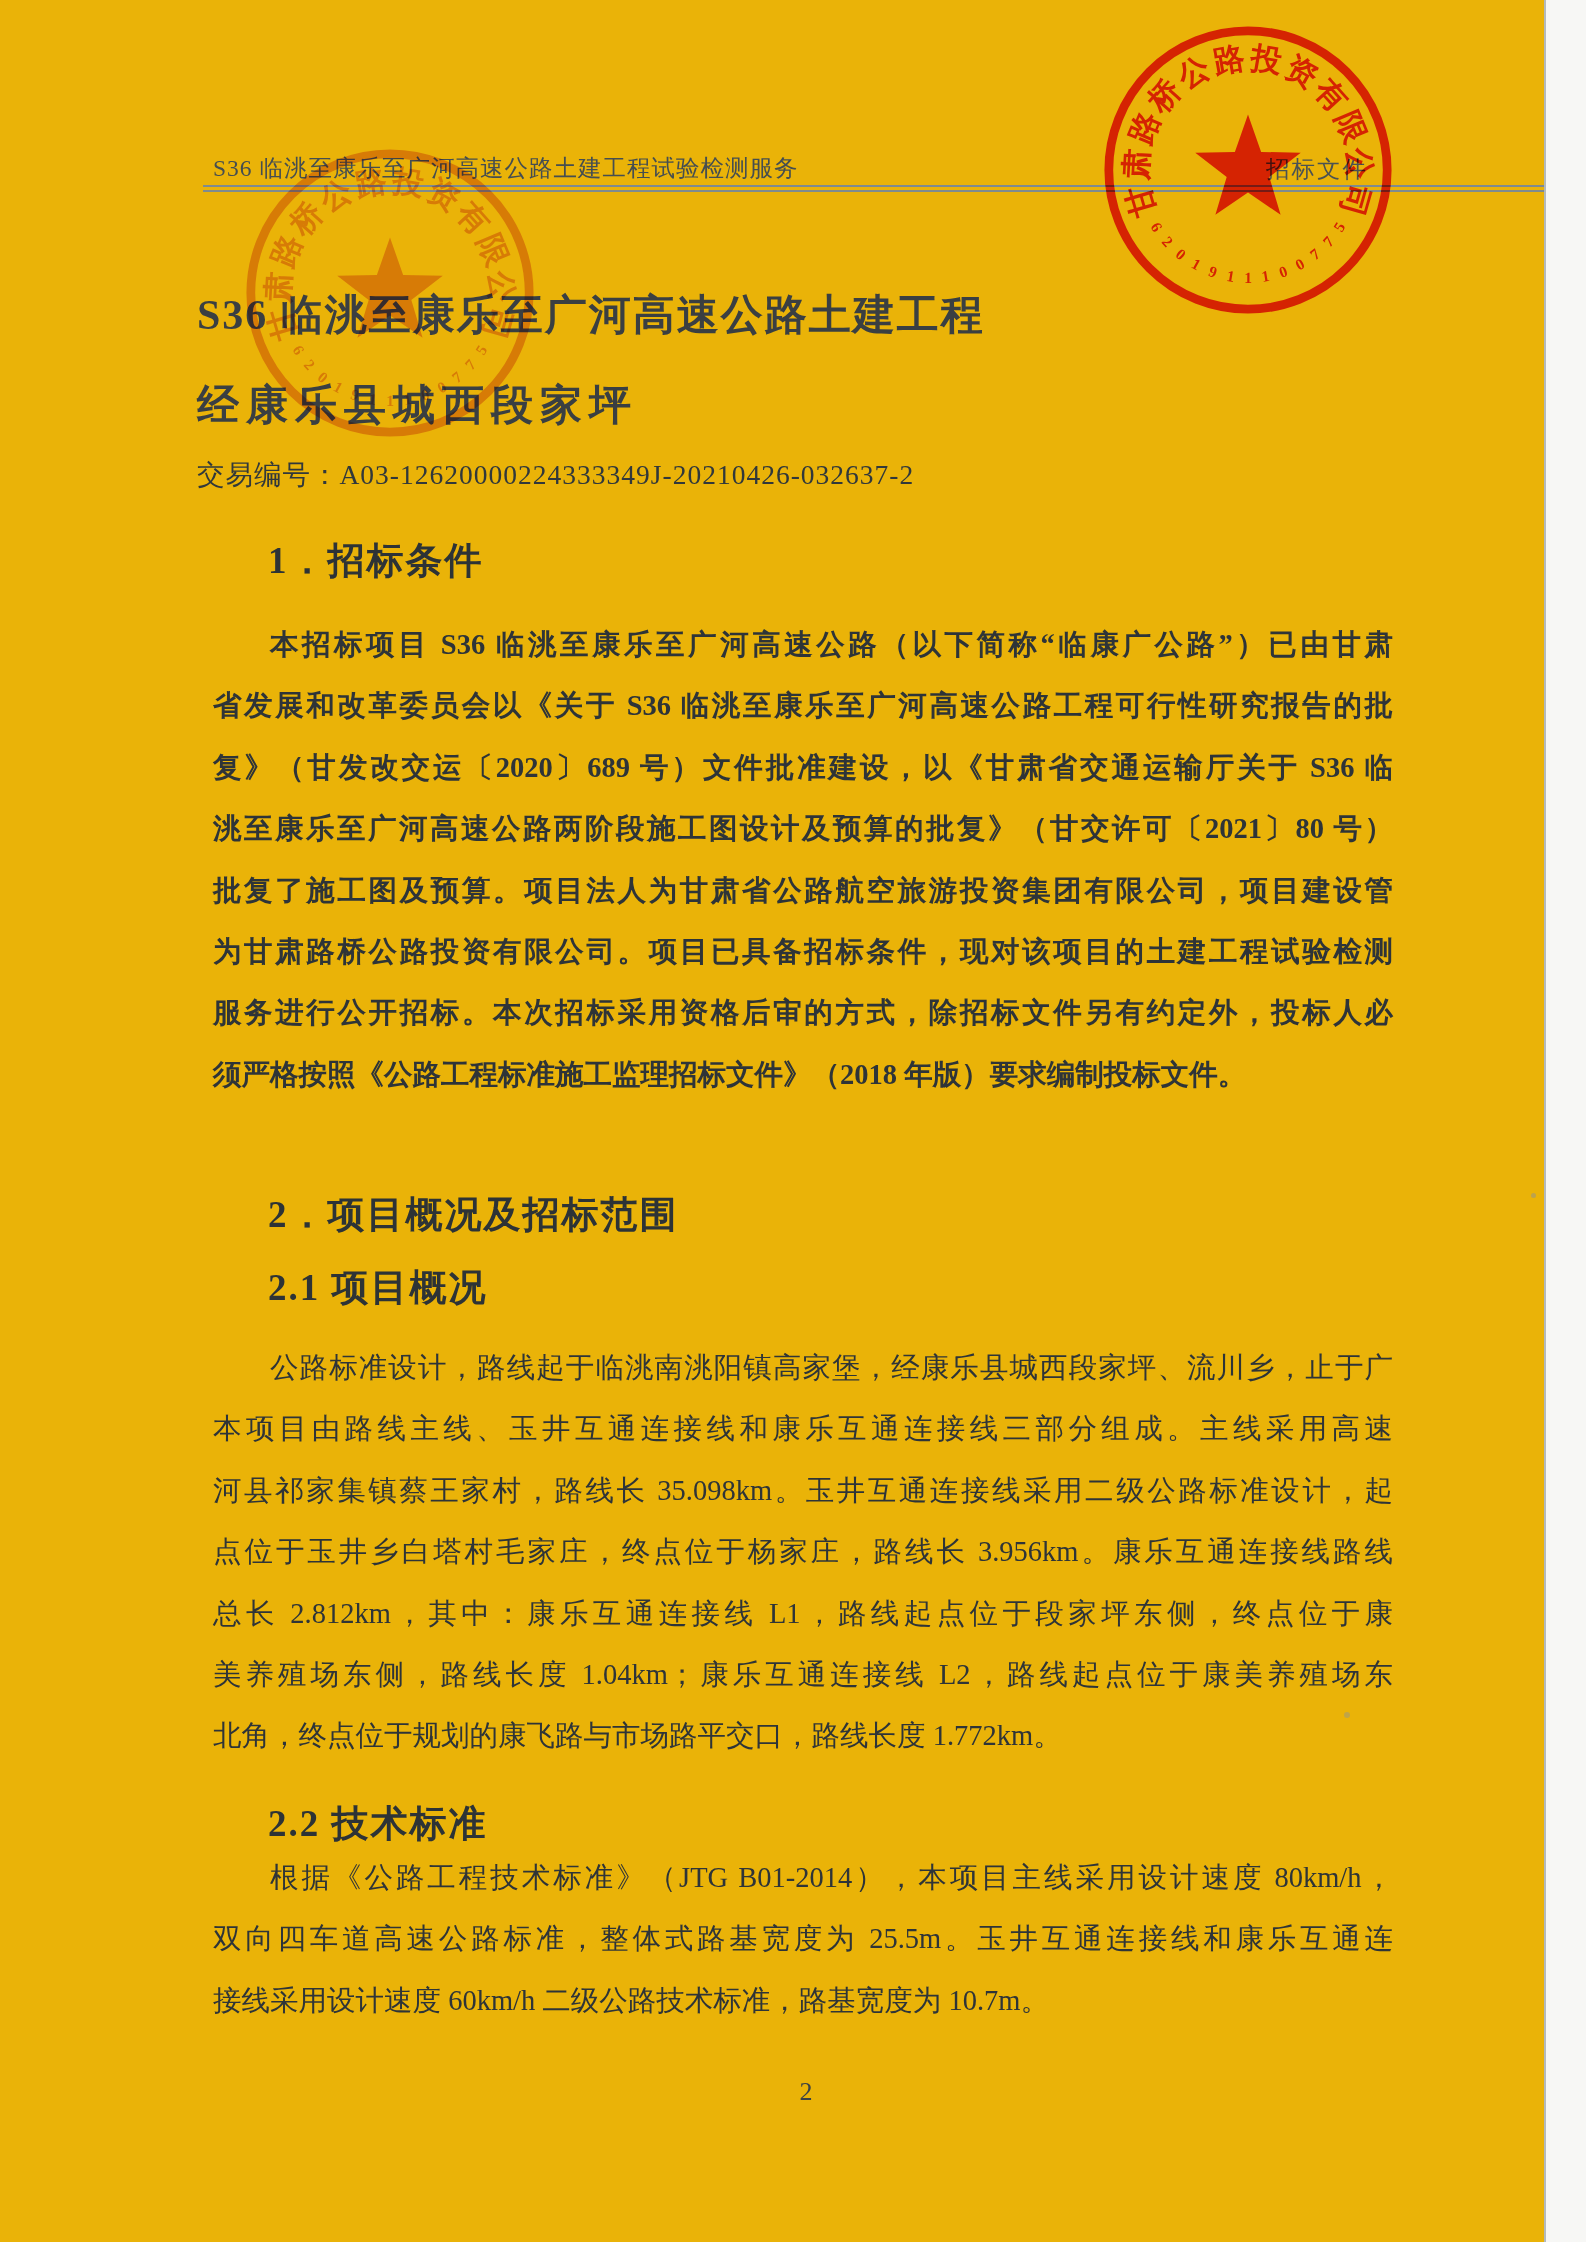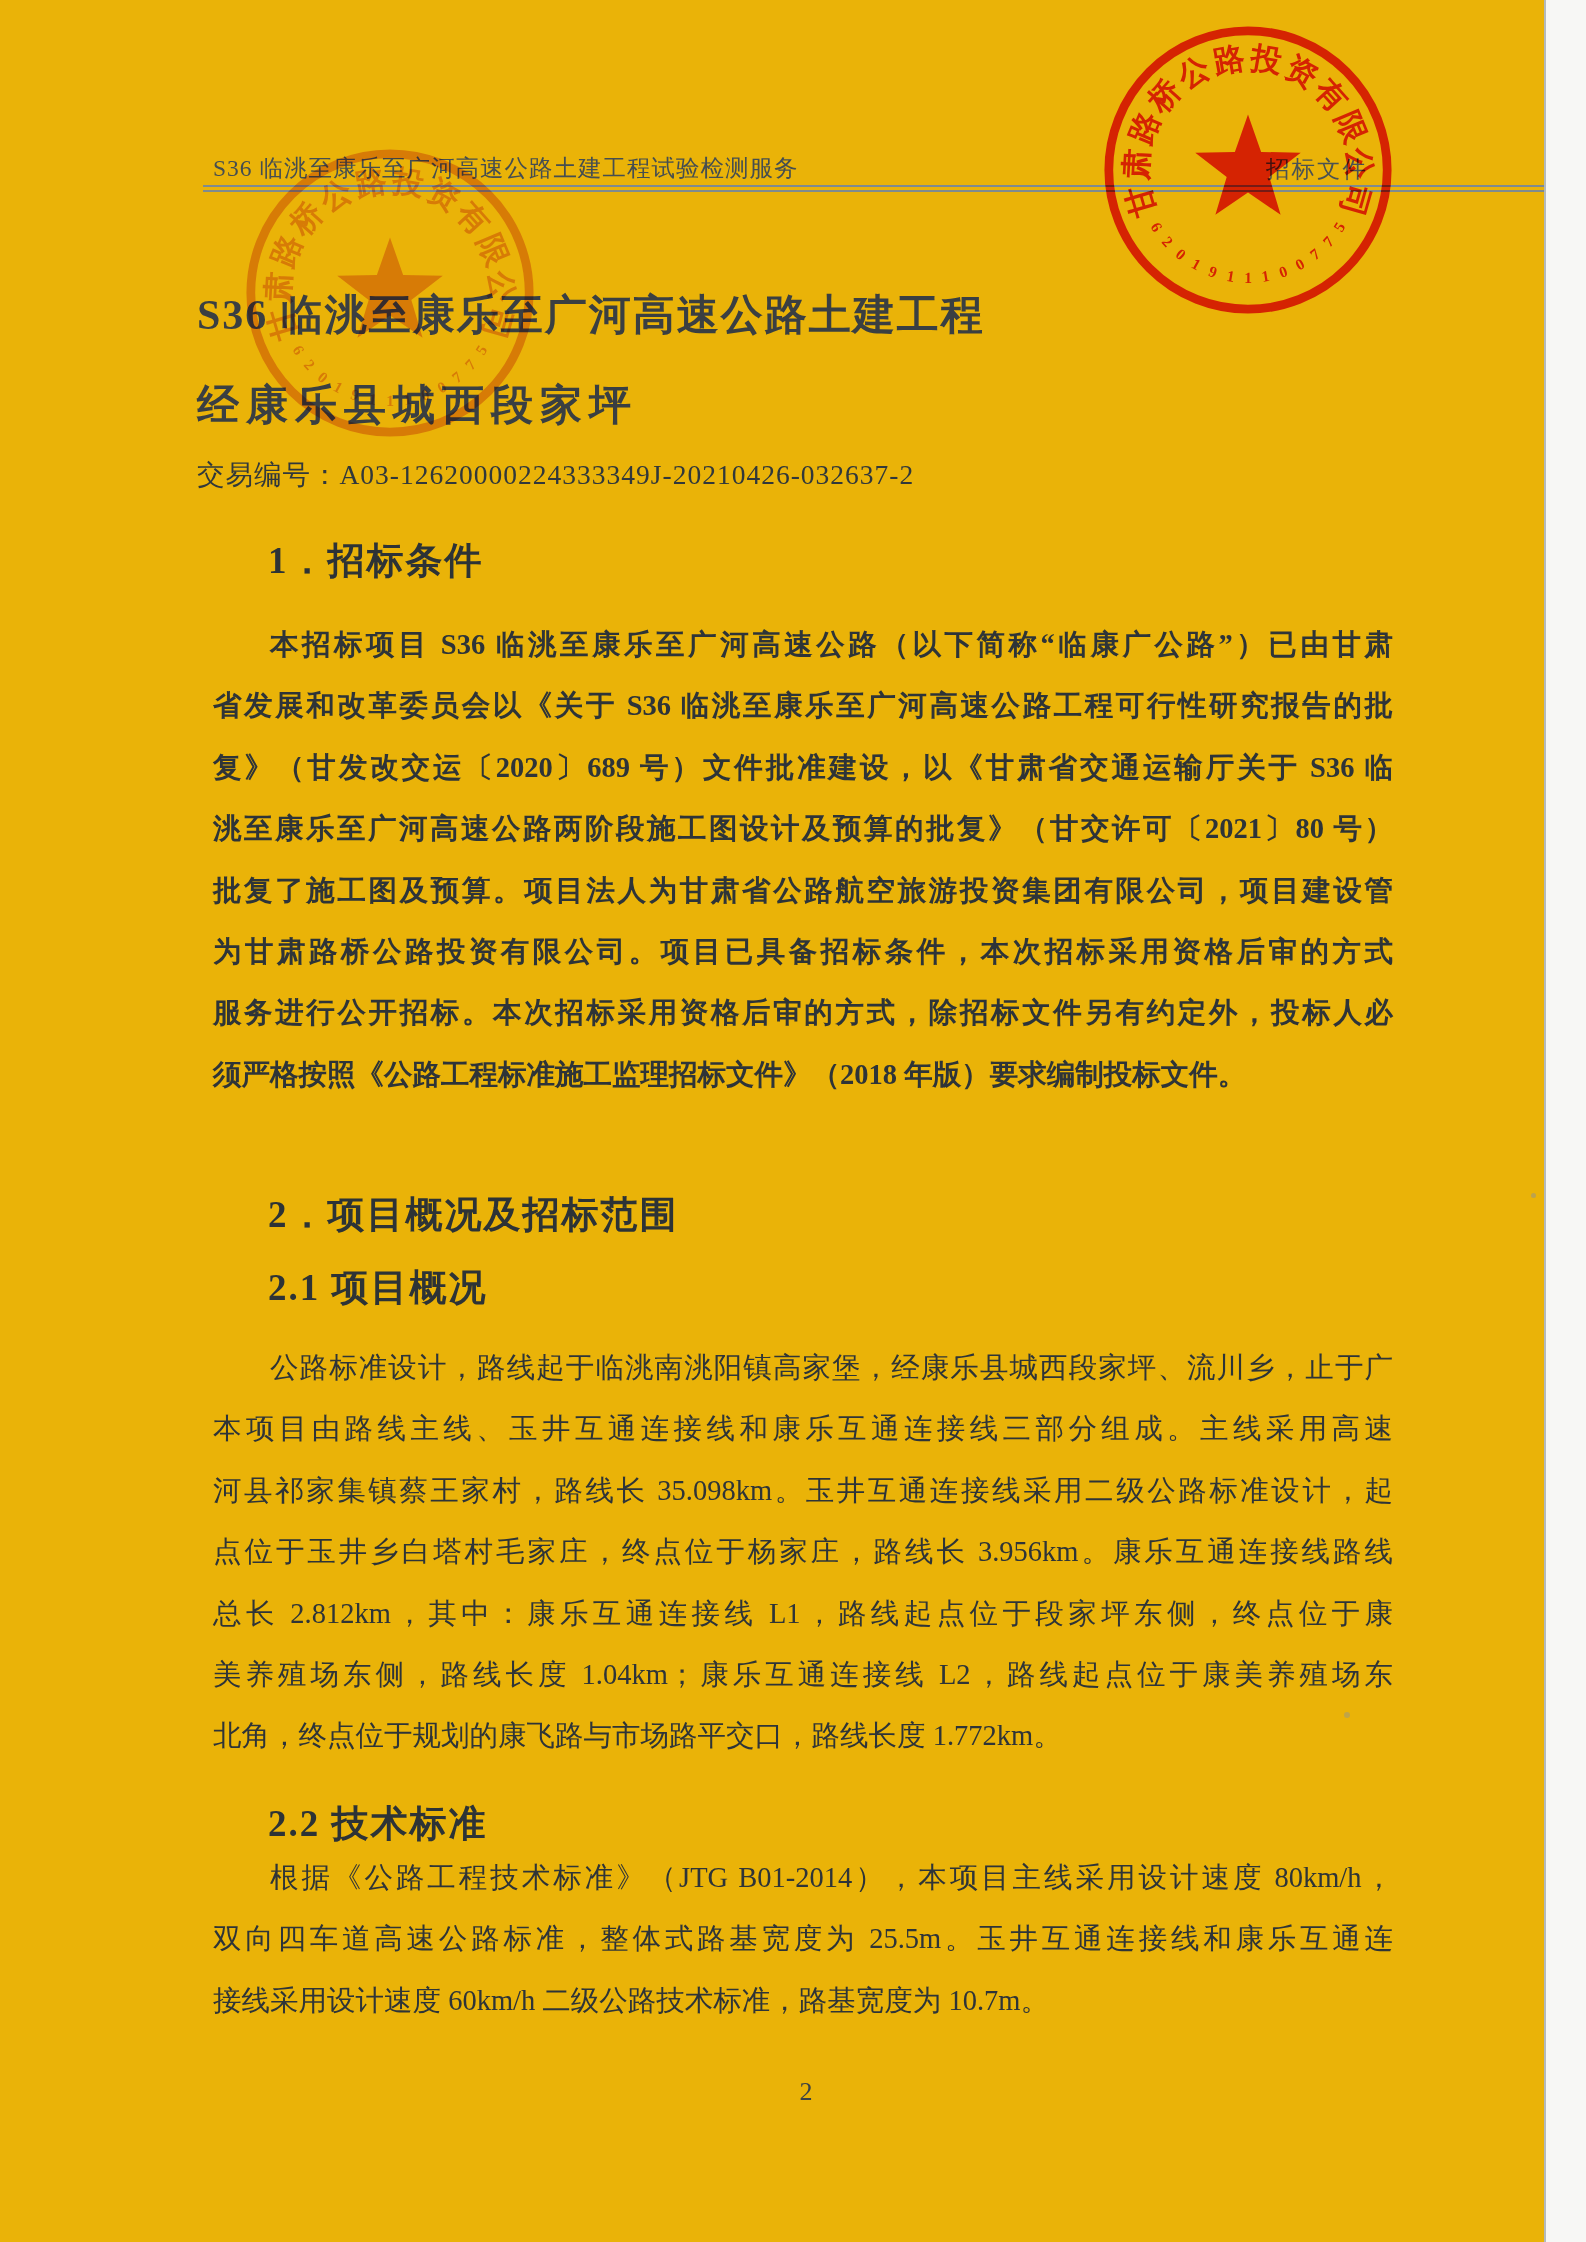--- a/index.html
+++ b/index.html
@@ -57,21 +57,21 @@
   <div class="center-block title2">经康乐县城西段家坪</div>
   <div class="center-block trans">交易编号：A03-12620000224333349J-20210426-032637-2</div>
 
   <div class="h-num h1">1．招标条件</div>
   <div class="para p1">
       <div class="tline">本招标项目 S36 临洮至康乐至广河高速公路（以下简称“临康广公路”）已由甘肃</div>
       <div class="tline">省发展和改革委员会以《关于 S36 临洮至康乐至广河高速公路工程可行性研究报告的批</div>
       <div class="tline">复》（甘发改交运〔2020〕689 号）文件批准建设，以《甘肃省交通运输厅关于 S36 临</div>
       <div class="tline">洮至康乐至广河高速公路两阶段施工图设计及预算的批复》（甘交许可〔2021〕80 号）</div>
       <div class="tline">批复了施工图及预算。项目法人为甘肃省公路航空旅游投资集团有限公司，项目建设管</div>
-      <div class="tline">为甘肃路桥公路投资有限公司。项目已具备招标条件，本次招标采用资格后审的方式</div>
+      <div class="tline">为甘肃路桥公路投资有限公司。项目已具备招标条件，现对该项目的土建工程试验检测</div>
       <div class="tline">服务进行公开招标。本次招标采用资格后审的方式，除招标文件另有约定外，投标人必</div>
       <div class="tline">须严格按照《公路工程标准施工监理招标文件》（2018 年版）要求编制投标文件。</div>
     </div>
 
   <div class="h-num h2">2．项目概况及招标范围</div>
   <div class="h-num h21">2.1 项目概况</div>
   <div class="para p21">
       <div class="tline">公路标准设计，路线起于临洮南洮阳镇高家堡，经康乐县城西段家坪、流川乡，止于广</div>
       <div class="tline">本项目由路线主线、玉井互通连接线和康乐互通连接线三部分组成。主线采用高速</div>
       <div class="tline">河县祁家集镇蔡王家村，路线长 35.098km。玉井互通连接线采用二级公路标准设计，起</div>

